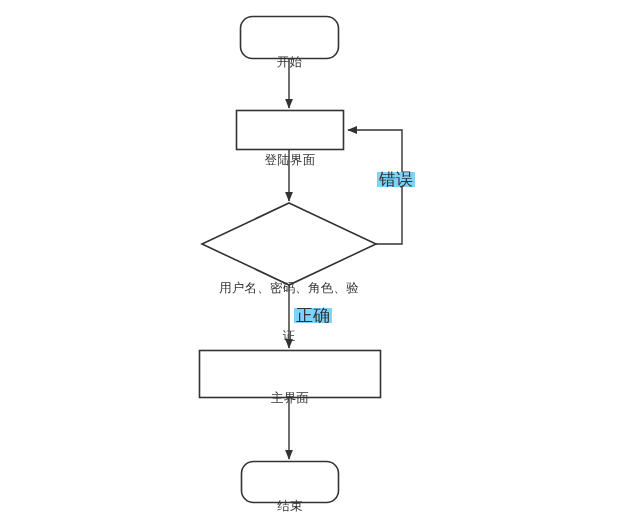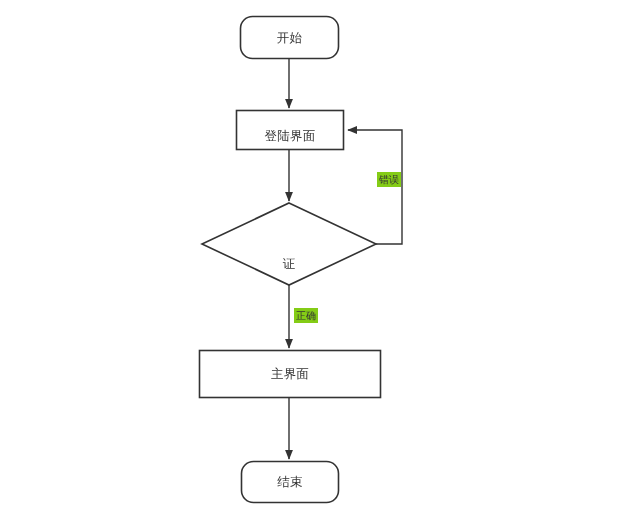--- a/index.html
+++ b/index.html
@@ -31,29 +31,30 @@
     display: flex;
     align-items: center;
     justify-content: center;
     text-align: center;
     color: #333333;
     font-size: 12.5px;
     line-height: 16px;
     letter-spacing: 0.2px;
     white-space: pre;
     pointer-events: none;
+    margin-top: 24px;
   }
   .edge-label {
     position: absolute;
     color: #333333;
-    font-size: 10px;
+    font-size: 17px;
     line-height: 15px;
     text-align: center;
     white-space: nowrap;
-    background: #84cc16;
+    background: #7dd3fc;
     padding: 0 2px;
   }
   
   #start-label   { left: 240px; top: 16px;  width: 99px;  height: 43px; }
   
   #login-label   { left: 236px; top: 110px; width: 108px; height: 52px; }
   
   #decision-label{ left: 209px; top: 224px; width: 160px; height: 40px;
                    align-items: flex-start; }
   
@@ -96,20 +97,21 @@
 
     <line x1="289" y1="398" x2="289" y2="459" stroke="#333333" stroke-width="1.4" marker-end="url(#arrowhead)"></line>
   </svg>
 
   <div class="node-text" id="start-label">开始</div>
 
   <div class="node-text" id="login-label">登陆界面</div>
 
   <div class="node-text" id="decision-label">
     <span style="display:block;width:100%;">
+      <span style="display:block;">用户名、密码、角色、验</span>
       <span style="display:block;">证</span>
     </span>
   </div>
 
   <div class="node-text" id="main-label">主界面</div>
 
   <div class="node-text" id="end-label">结束</div>
 
   <div class="edge-label" id="label-error">错误</div>
 

